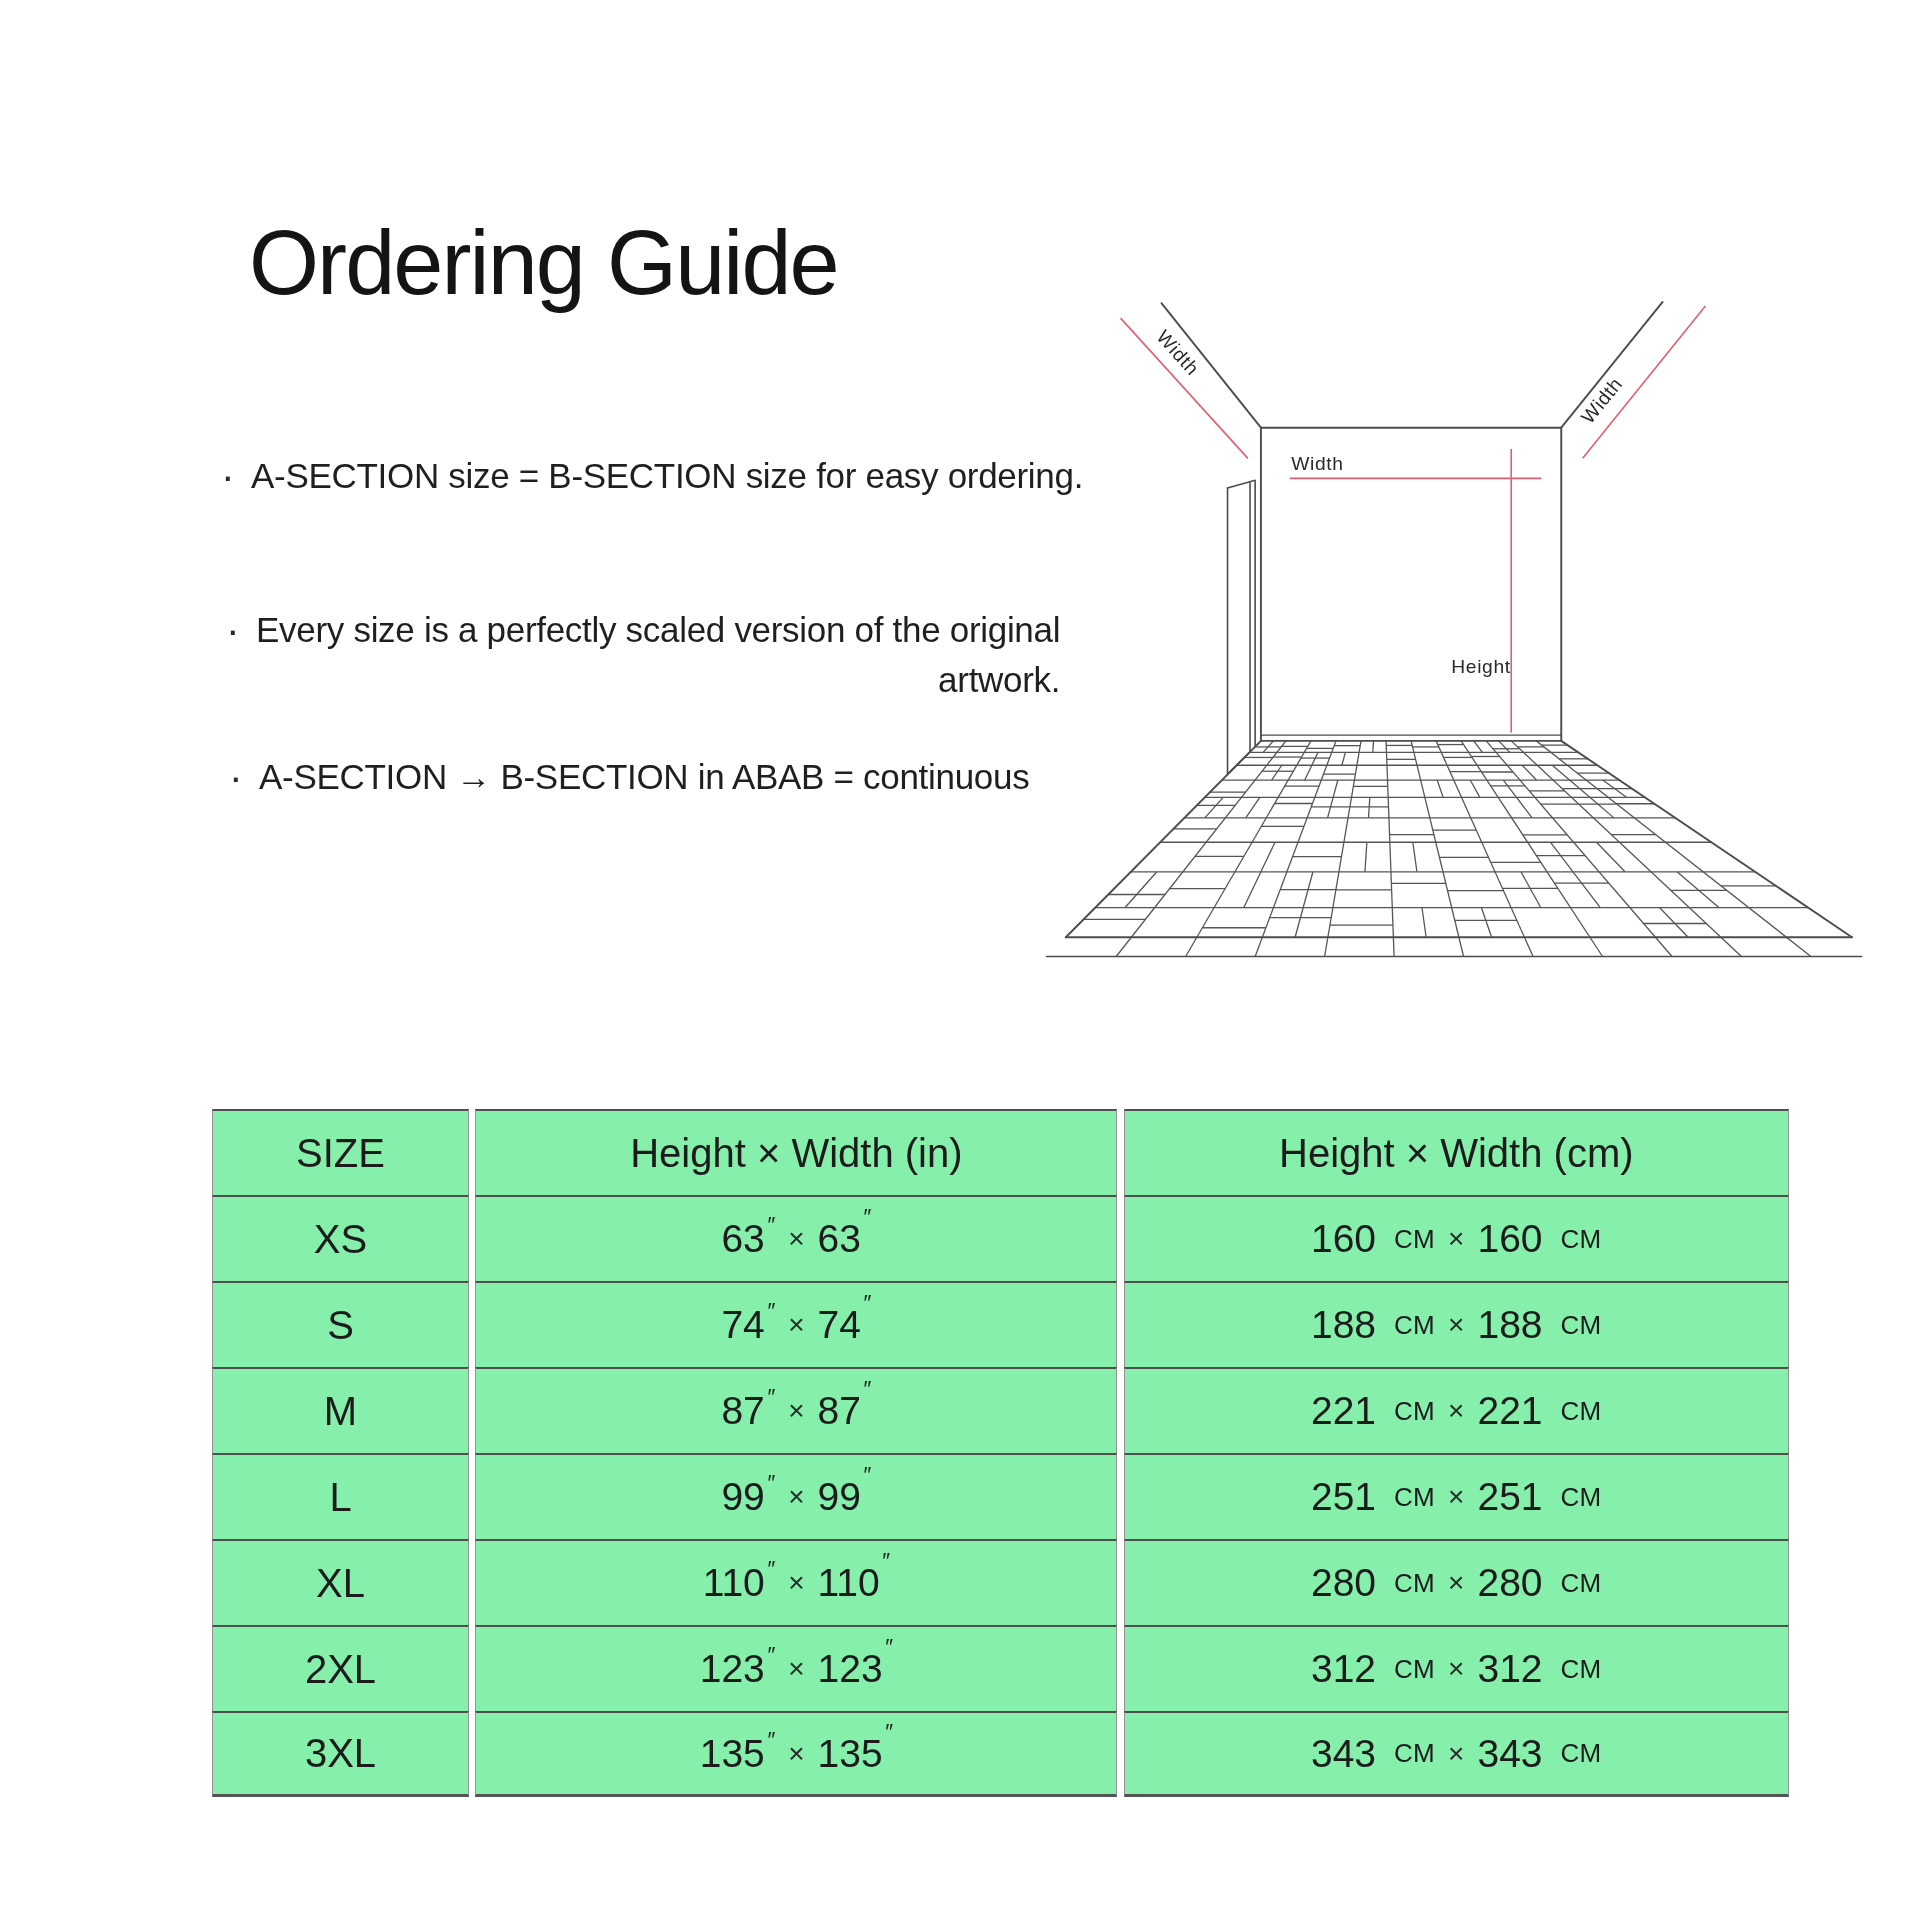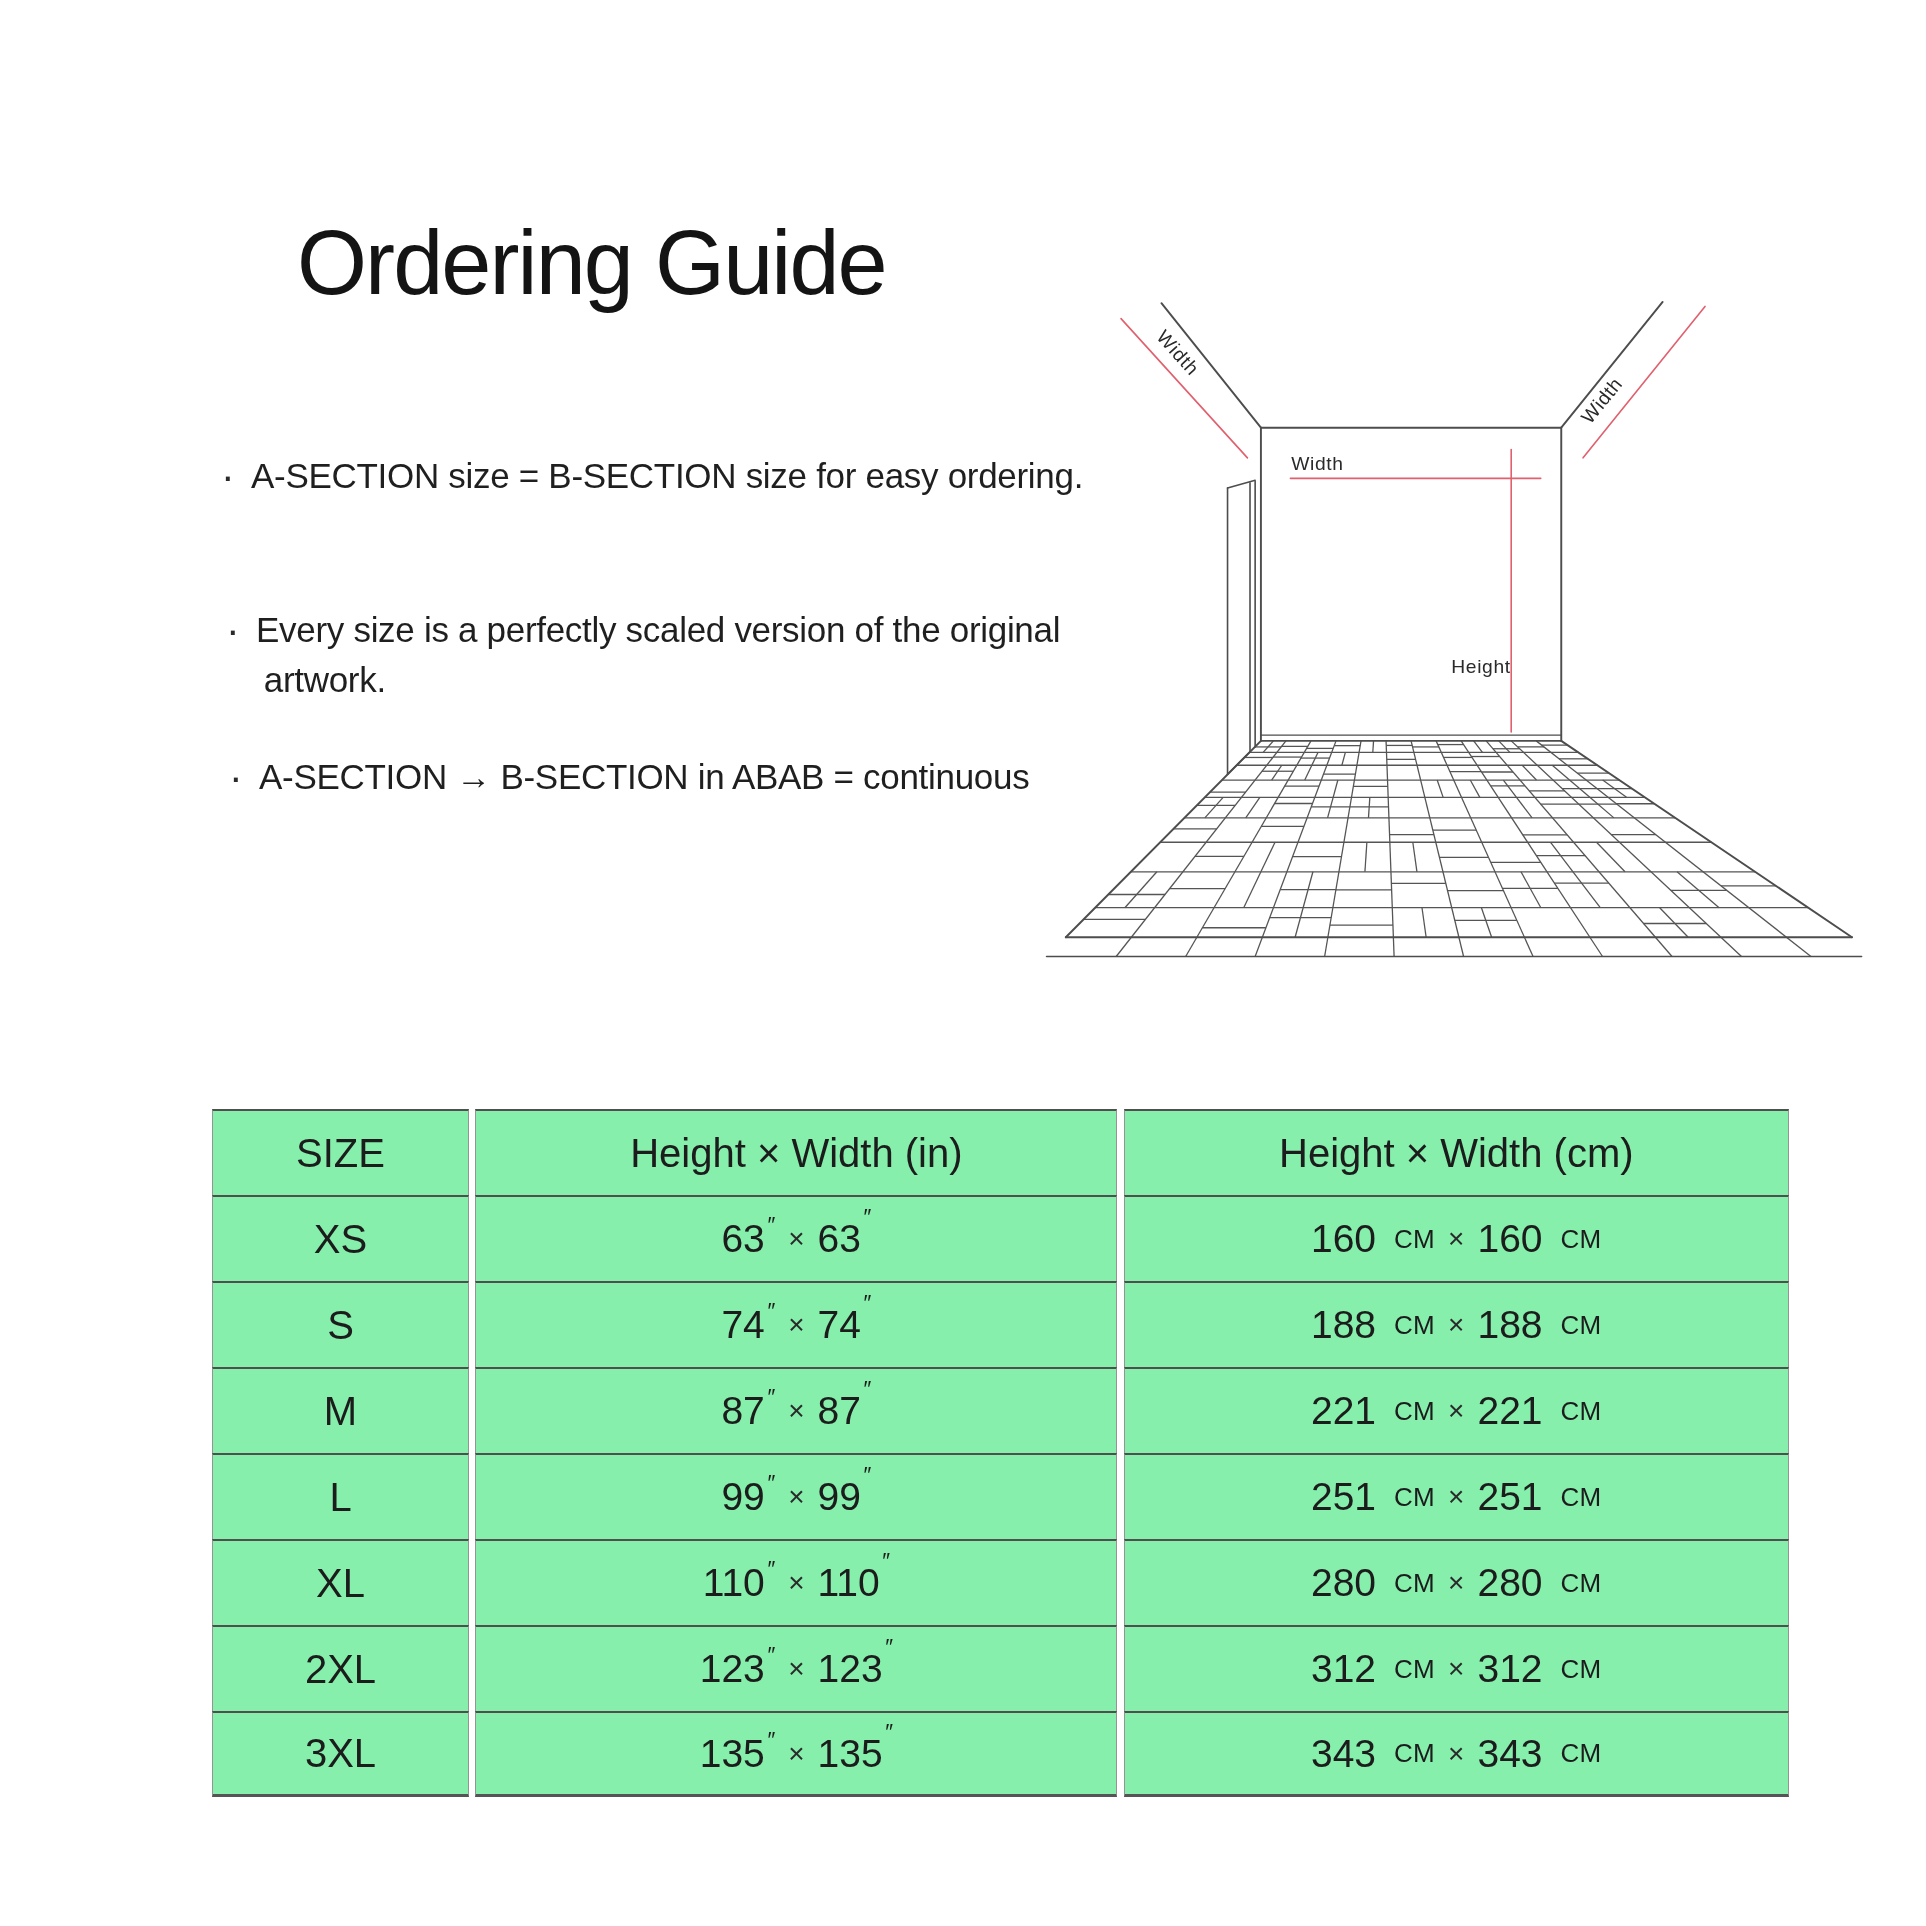--- a/index.html
+++ b/index.html
@@ -8,25 +8,24 @@
     font-family:"Liberation Sans", sans-serif; color:#242424;
     -webkit-font-smoothing:antialiased;
   }
   .canvas { position:relative; width:1926px; height:1926px; background:#ffffff; overflow:hidden; }
 
   
   .title {
     position:absolute; left:249px; top:212px;
     font-size:90px; letter-spacing:-1.9px; font-weight:400; color:#141414;
     white-space:nowrap;
-    margin-left:48px;
   }
 
   
-  .bullet { position:absolute; font-size:35px; line-height:50px; letter-spacing:-0.3px; color:#1f1f1f; white-space:nowrap; }
+  .bullet { position:absolute; font-size:35px; line-height:50px; letter-spacing:-0.3px; color:#1f1f1f; white-space:nowrap;text-align:right; }
   .bullet .dot { display:inline-block; vertical-align:top; font-size:41px; line-height:50px; margin-right:16.7px; color:#2a2a2a; }
   .bullet .btext { display:inline-block; vertical-align:top; }
   .bullet .line2 { padding-left:7.7px; }
   .b1 { left:221px; top:451px; }
   .b2 { left:226px; top:605px; }
   .b3 { left:229px; top:752px; }
 
   
   .diagram { position:absolute; left:1027px; top:257px; width:867px; height:738px; }
   .diagram text { font-family:"Liberation Sans", sans-serif; fill:#2a2a2a; letter-spacing:1px; }

